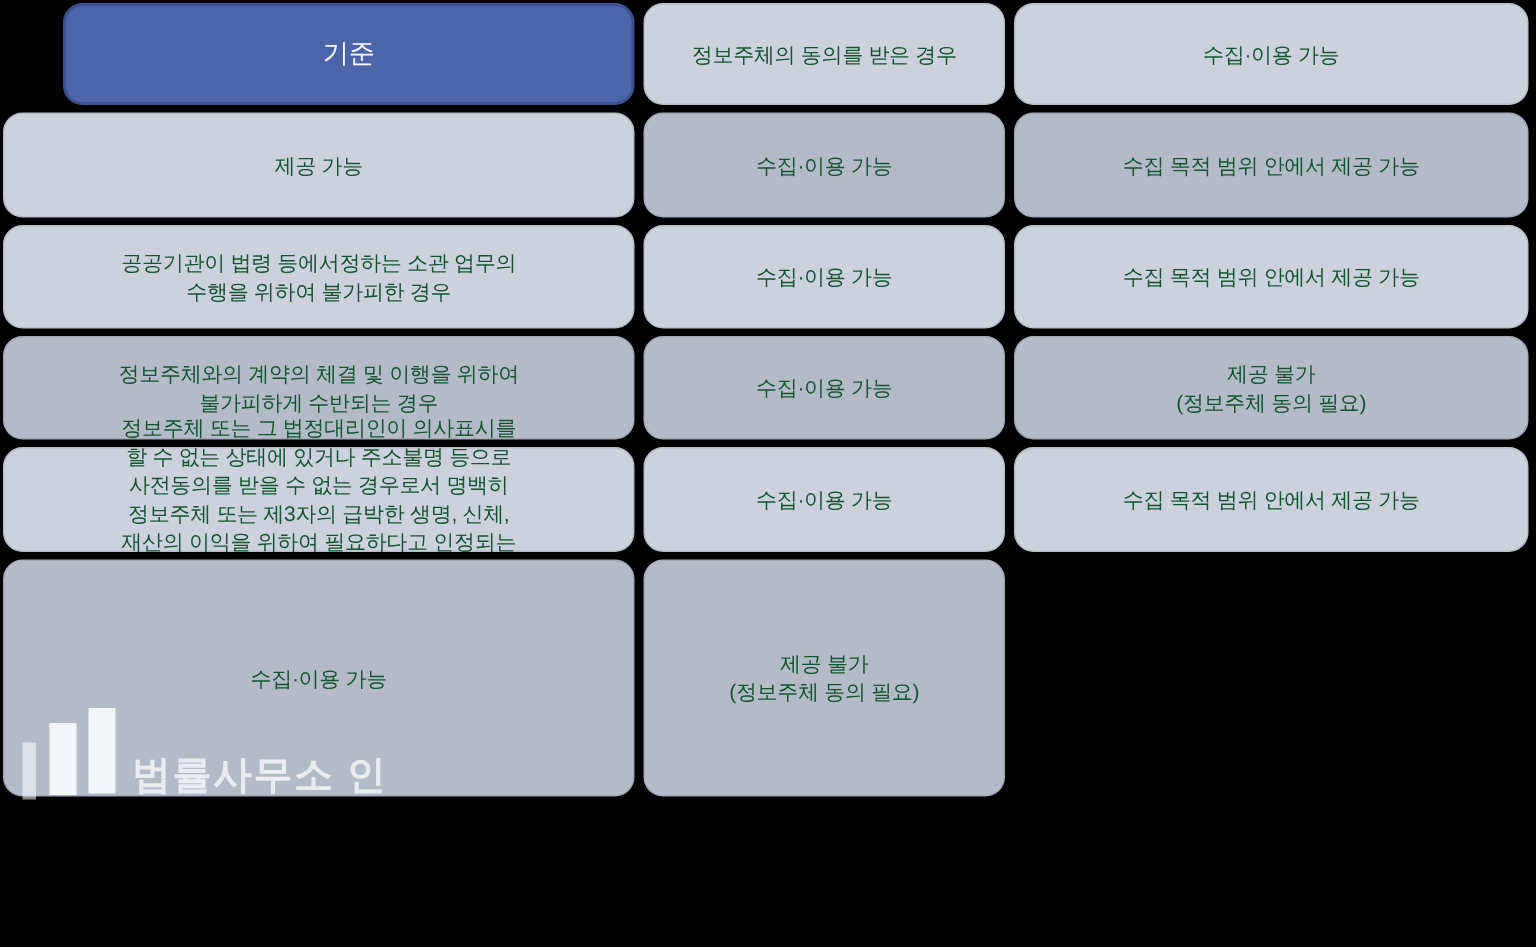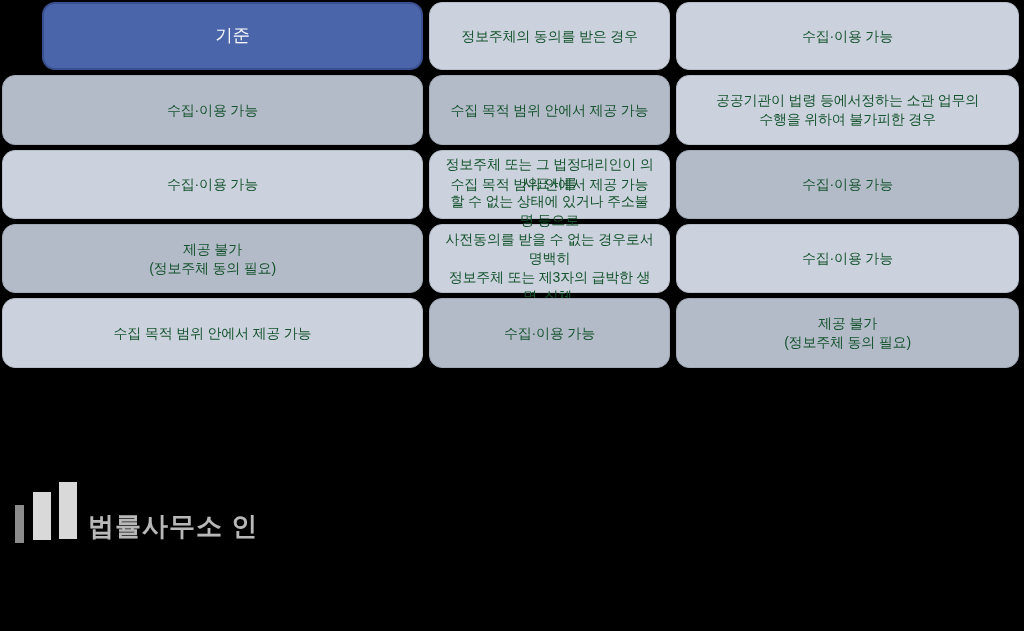--- a/index.html
+++ b/index.html
@@ -52,21 +52,21 @@
     border: 1px solid #b6bcc8;
   }
   .cell.dark {
     background: #b4bbc8;
     border: 1px solid #a2aab8;
   }
   
   .watermark {
     position: absolute;
     left: 0;
-    top: 465px;
+    top: 455px;
     width: 320px;
     height: 85px;
     pointer-events: none;
   }
   .wm-bar {
     position: absolute;
     background: #ffffff;
   }
   .wm-bar.b1 { left: 15px; top: 40px; width: 9px;  height: 38px; opacity: 0.55; }
   .wm-bar.b2 { left: 33px; top: 27px; width: 18px; height: 48px; opacity: 0.85; }
@@ -85,29 +85,32 @@
 </head>
 <body>
 
 <div class="canvas">
   <div class="table-grid">
 
     <div class="cell header">기준</div>
 
     <div class="cell light">정보주체의 동의를 받은 경우</div>
     <div class="cell light">수집·이용 가능</div>
+    <div class="cell light">제공 가능</div>
 
     <div class="cell dark">수집·이용 가능</div>
     <div class="cell dark">수집 목적 범위 안에서 제공 가능</div>
 
     <div class="cell light">공공기관이 법령 등에서정하는 소관 업무의
 수행을 위하여 불가피한 경우</div>
     <div class="cell light">수집·이용 가능</div>
     <div class="cell light">수집 목적 범위 안에서 제공 가능</div>
 
+    <div class="cell dark">정보주체와의 계약의 체결 및 이행을 위하여
+불가피하게 수반되는 경우</div>
     <div class="cell dark">수집·이용 가능</div>
     <div class="cell dark">제공 불가
 (정보주체 동의 필요)</div>
 
     <div class="cell light">정보주체 또는 그 법정대리인이 의사표시를
 할 수 없는 상태에 있거나 주소불명 등으로
 사전동의를 받을 수 없는 경우로서 명백히
 정보주체 또는 제3자의 급박한 생명, 신체,
 재산의 이익을 위하여 필요하다고 인정되는
 경우</div>

